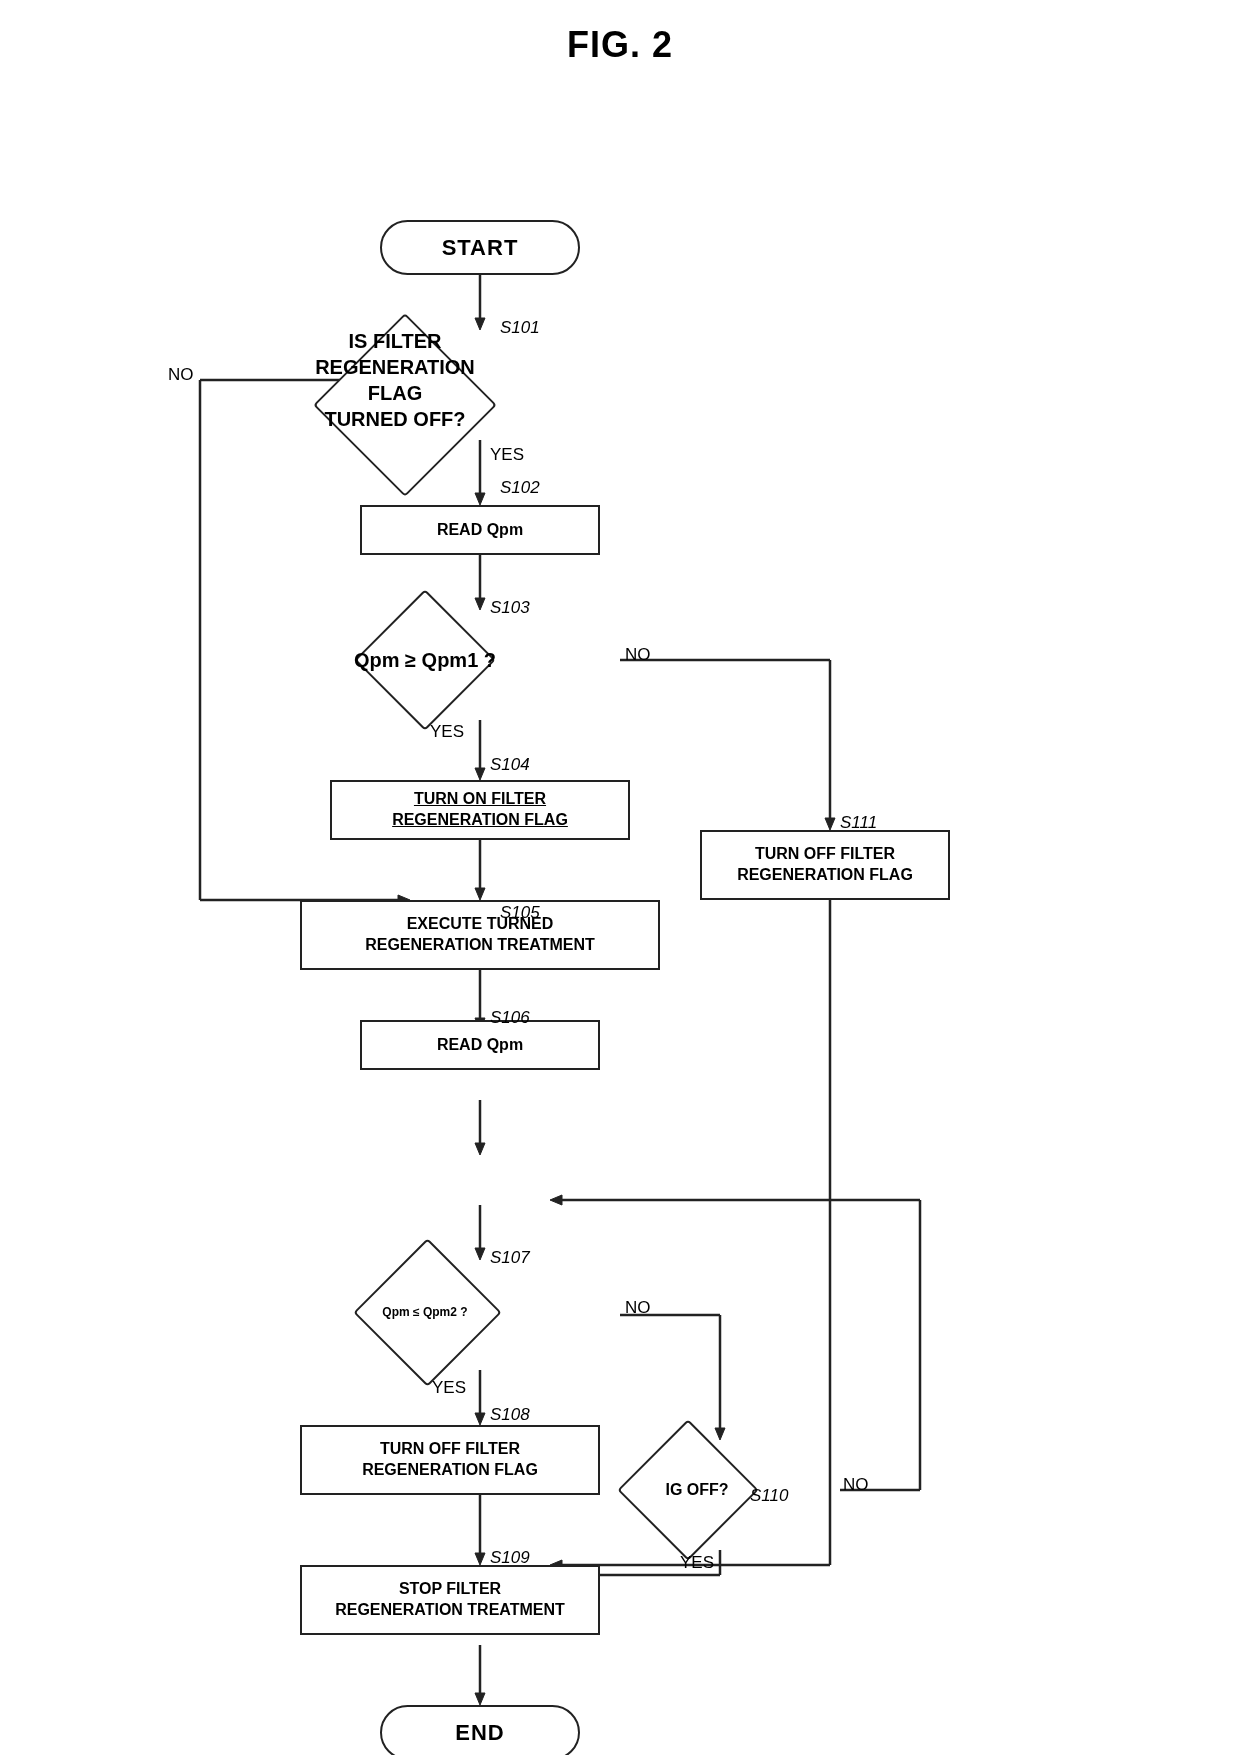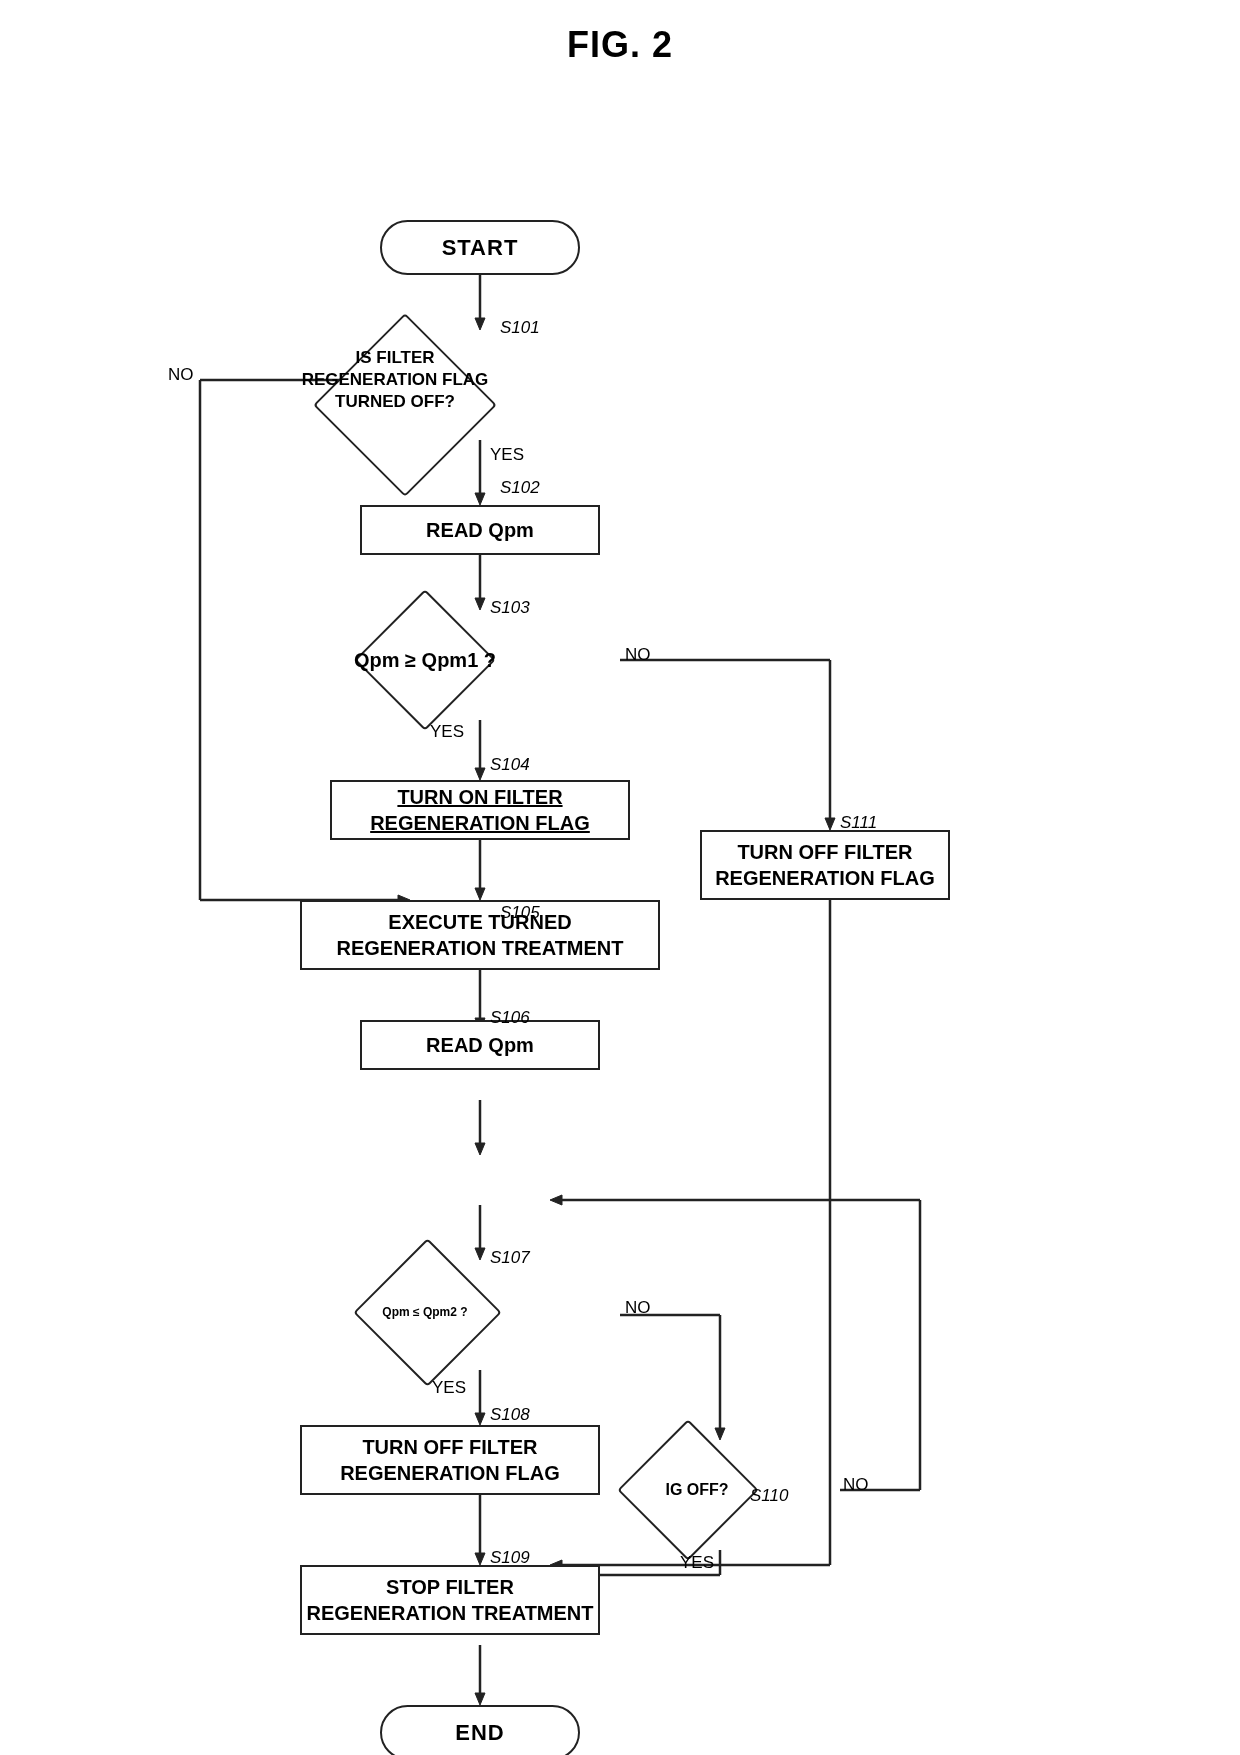--- a/index.html
+++ b/index.html
@@ -38,21 +38,21 @@
       font-weight: bold;
       letter-spacing: 1px;
     }
     .fc-process {
       position: absolute;
       border: 2.5px solid #222;
       background: #fff;
       display: flex;
       align-items: center;
       justify-content: center;
-      font-size: 20px;
+      font-size: 16px;
       font-weight: bold;
       text-align: center;
       line-height: 1.3;
     }
     .fc-diamond-inner {
       position: absolute;
       background: #fff;
       border: 2.5px solid #222;
       transform: rotate(45deg);
       transform-origin: center center;
@@ -166,21 +166,21 @@
     <polygon points="562,1095 562,1105 550,1100"></polygon>
 
   </svg>
 
   <div class="fc-start-end" style="left:380px; top:120px; width:200px; height:55px;">
     <span>START</span>
   </div>
 
   <div class="fc-diamond-inner" style="left:340px; top:240px; width:130px; height:130px; border-radius:4px;">
   </div>
-  <div class="fc-diamond-text" style="left:295px; top:220px; width:200px; height:120px; font-size:17px;">
+  <div class="fc-diamond-text" style="left:295px; top:220px; width:200px; height:120px; font-size:20px;">
     <span style="white-space:pre-line;">IS FILTER
 REGENERATION FLAG
 TURNED OFF?</span>
   </div>
 
   <div class="fc-step-label" style="left:500px; top:218px;">
     <span>S101</span>
   </div>
 
   <div class="fc-label" style="left:490px; top:345px;">

